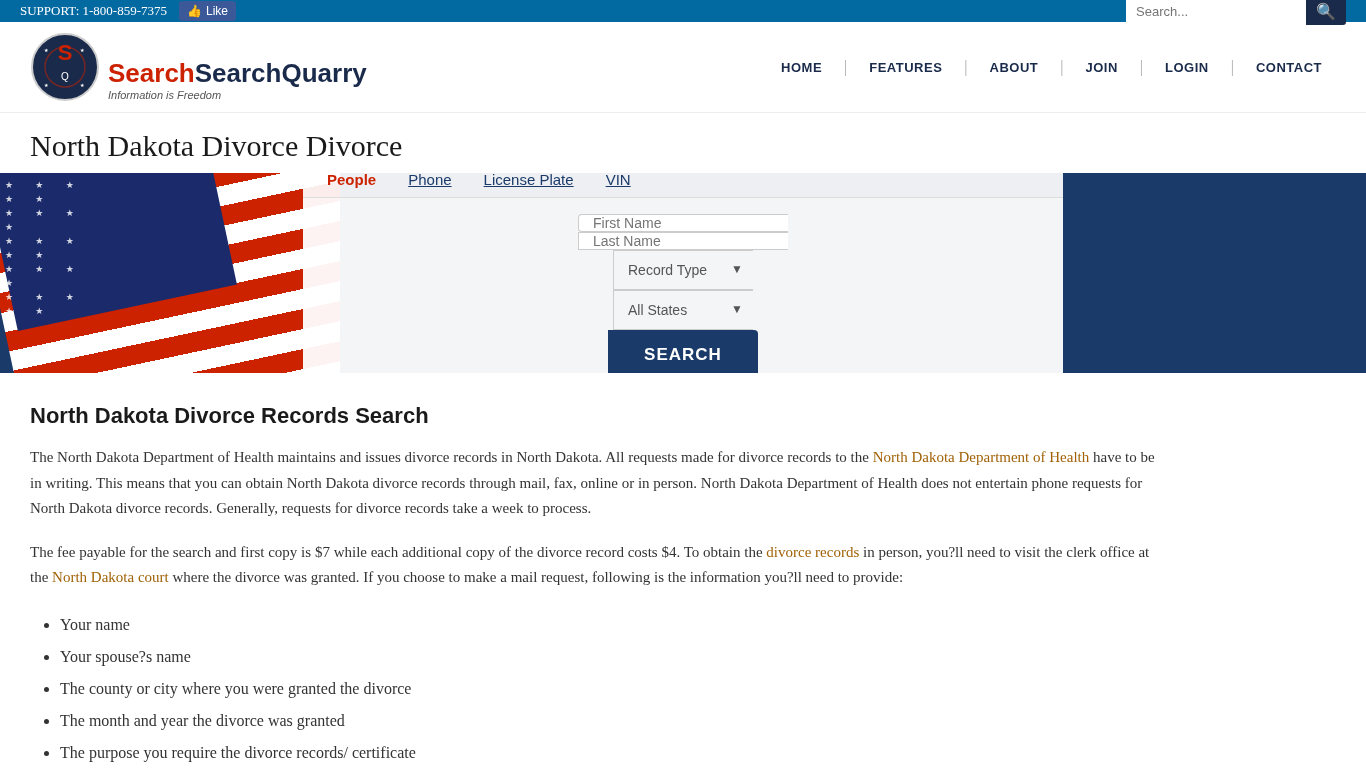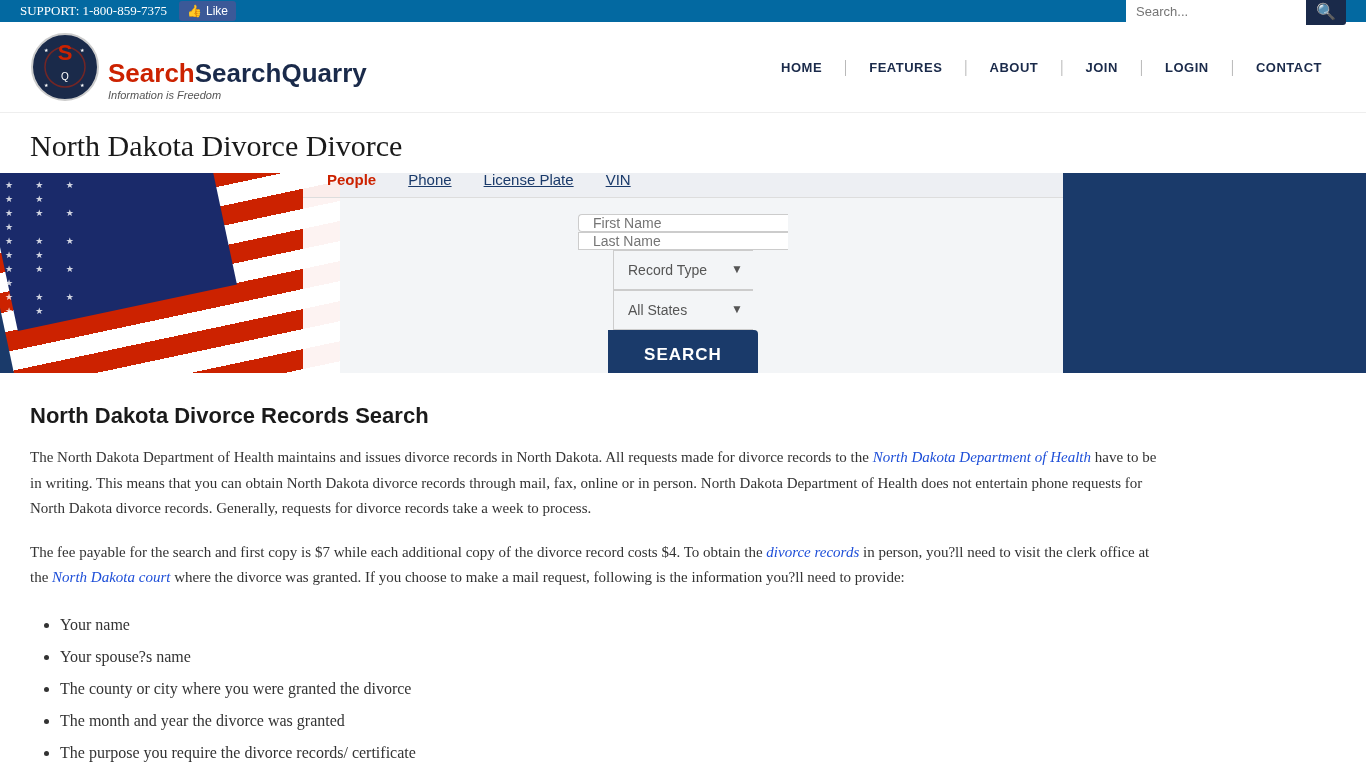--- a/index.html
+++ b/index.html
@@ -253,21 +253,21 @@
       font-weight: bold;
       color: #1a1a1a;
       margin-bottom: 16px;
       font-family: Arial, sans-serif;
     }
     #content p {
       line-height: 1.7;
       margin-bottom: 18px;
       font-size: 15px;
     }
-    .link-orange { color: #1d4ed8; text-decoration: none; font-style: italic; }
+    .link-orange { color: #a16207; text-decoration: none; }
     #content ul {
       margin-left: 30px;
       line-height: 2;
     }
     #content ul li { font-size: 16px; }
   </style>
 </head>
 <body>
 
 <div id="top-bar">

